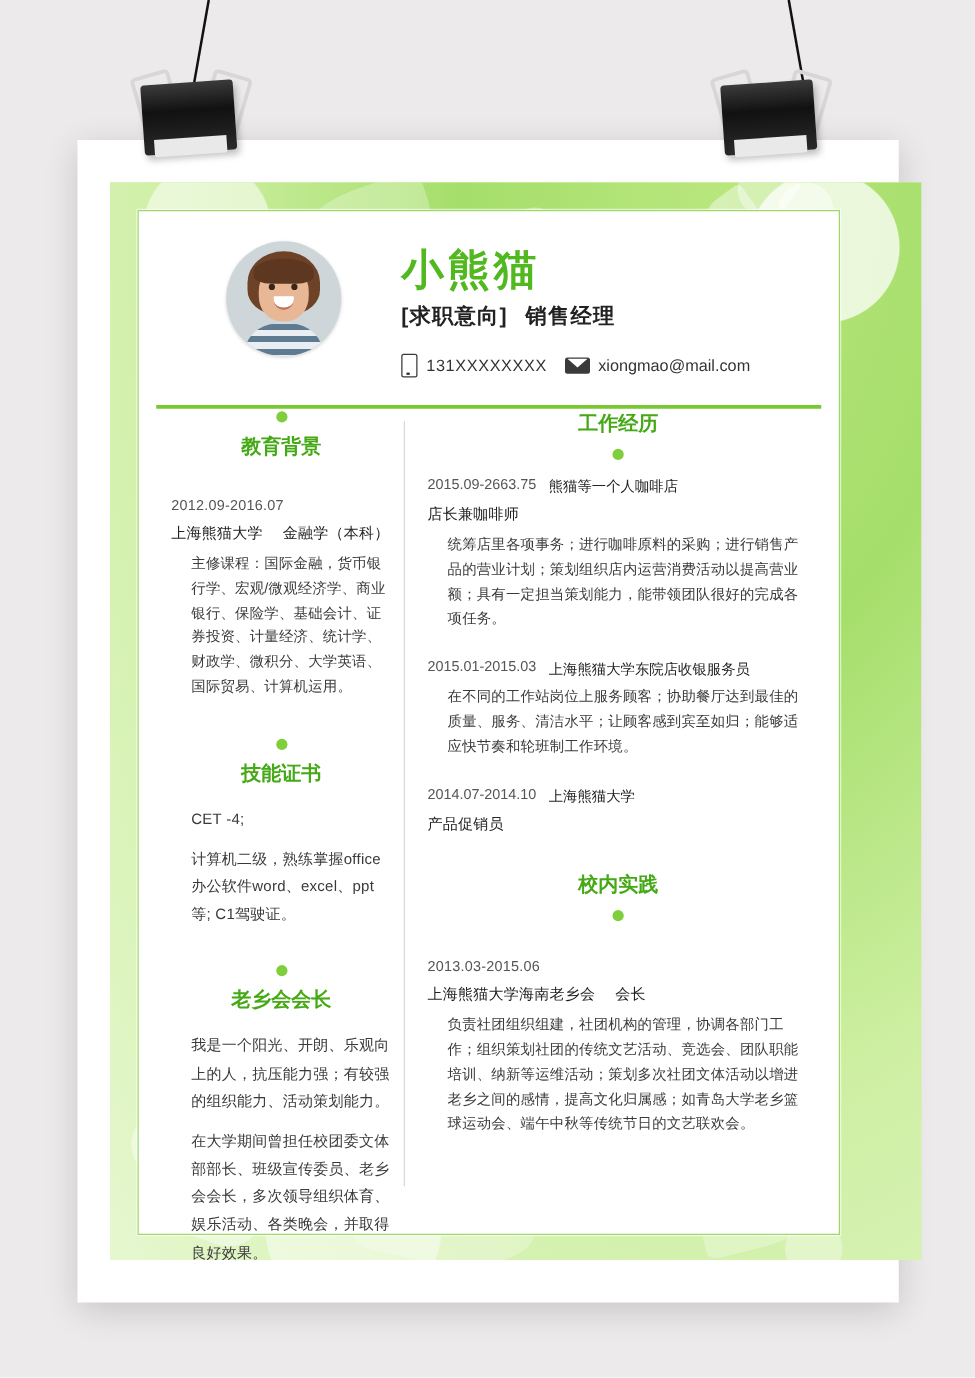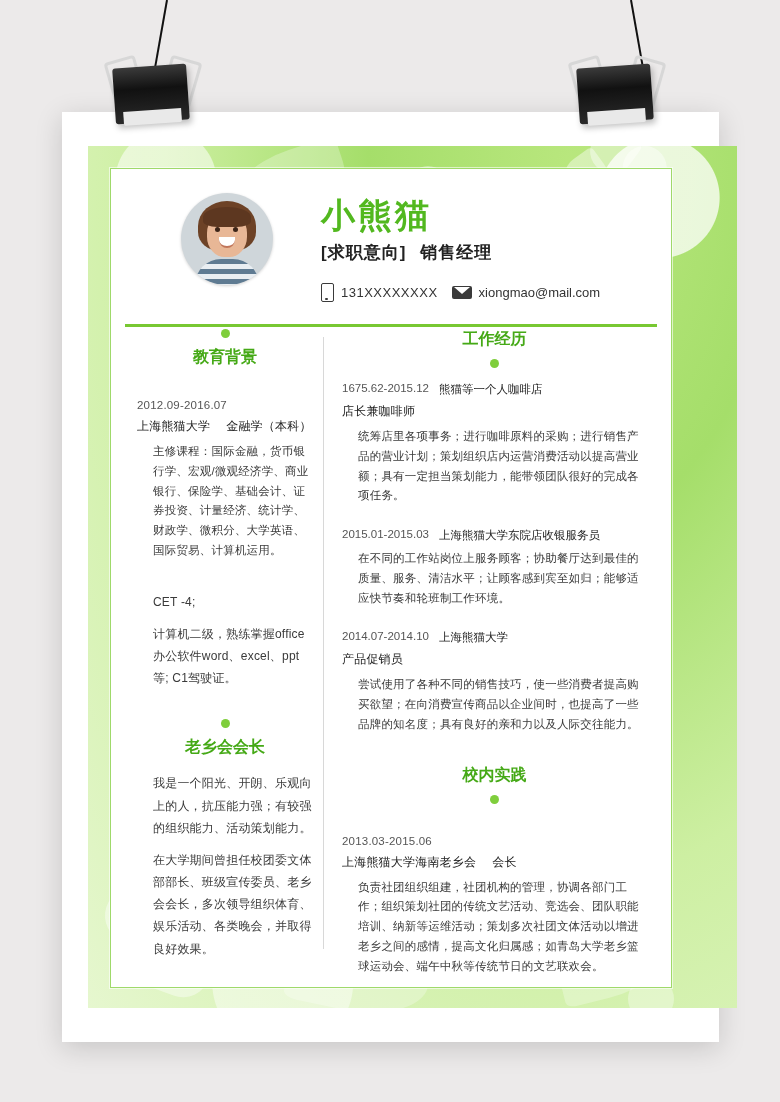--- a/index.html
+++ b/index.html
@@ -458,20 +458,24 @@
               <span>教育背景</span>
             </div>
             <div class="date">2012.09-2016.07</div>
             <div class="entry-head">
               <span>上海熊猫大学</span><span class="sp"></span><span>金融学（本科）</span>
             </div>
             <p class="para">主修课程：国际金融，货币银行学、宏观/微观经济学、商业银行、保险学、基础会计、证券投资、计量经济、统计学、财政学、微积分、大学英语、国际贸易、计算机运用。</p>
           </div>
 
           <div class="sec-block">
+            <div class="sec-title">
+              <span class="dot"></span>
+              <span>技能证书</span>
+            </div>
             <p class="para lg">CET -4;</p>
             <p class="para lg">计算机二级，熟练掌握office办公软件word、excel、ppt等; C1驾驶证。</p>
           </div>
 
           <div class="sec-block">
             <div class="sec-title">
               <span class="dot"></span>
               <span>老乡会会长</span>
             </div>
             <p class="para lg">我是一个阳光、开朗、乐观向上的人，抗压能力强；有较强的组织能力、活动策划能力。</p>
@@ -485,42 +489,41 @@
         <div class="col-right">
 
           <div class="sec-block">
             <div class="sec-title right">
               <span>工作经历</span>
               <span class="dot"></span>
             </div>
 
             <div class="entry">
               <div class="rowline">
-                <span>1675.62-2015.12</span>
+                <span>2015.09-2663.75</span>
                 <span class="t">熊猫等一个人咖啡店</span>
               </div>
               <div class="entry-head">店长兼咖啡师</div>
               <p class="para">统筹店里各项事务；进行咖啡原料的采购；进行销售产品的营业计划；策划组织店内运营消费活动以提高营业额；具有一定担当策划能力，能带领团队很好的完成各项任务。</p>
             </div>
 
             <div class="entry">
               <div class="rowline">
                 <span>2015.01-2015.03</span>
                 <span class="t">上海熊猫大学东院店收银服务员</span>
               </div>
               <p class="para">在不同的工作站岗位上服务顾客；协助餐厅达到最佳的质量、服务、清洁水平；让顾客感到宾至如归；能够适应快节奏和轮班制工作环境。</p>
             </div>
 
             <div class="entry">
               <div class="rowline">
                 <span>2014.07-2014.10</span>
                 <span class="t">上海熊猫大学</span>
               </div>
               <div class="entry-head">产品促销员</div>
-              <p class="para">尝试使用了各种不同的销售技巧，使一些消费者提高购买欲望；在向消费宣传商品以企业间时，也提高了一些品牌的知名度；具有良好的亲和力以及人际交往能力。</p>
             </div>
           </div>
 
           <div class="sec-block">
             <div class="sec-title right">
               <span>校内实践</span>
               <span class="dot"></span>
             </div>
             <div class="date">2013.03-2015.06</div>
             <div class="entry-head">

